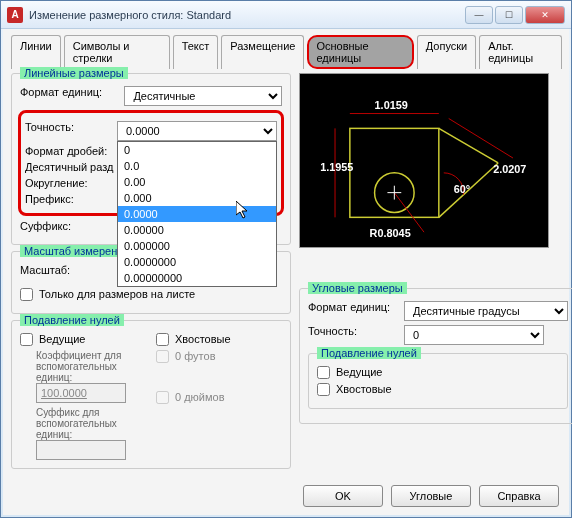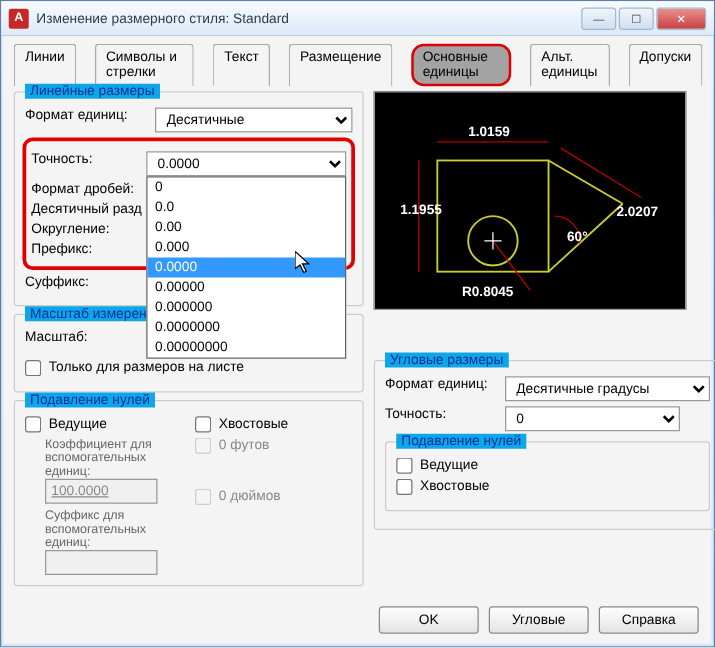--- a/index.html
+++ b/index.html
@@ -5,29 +5,29 @@
 *{box-sizing:border-box;margin:0;padding:0;font-family:Tahoma,sans-serif;font-size:11px}
 body{background:#fff}
 .window{width:572px;height:518px;border:1px solid #5a7ea8;background:linear-gradient(#eaf3fb,#d7e7f5);position:relative}
 .titlebar{height:28px;background:linear-gradient(#f7fbff,#dde9f7);display:flex;align-items:center;padding:0 6px;border-bottom:1px solid #b8cde2}
 .app-icon{width:16px;height:16px;background:#c62828;border-radius:2px;margin-right:6px;display:flex;align-items:center;justify-content:center;color:#fff;font-weight:bold;font-size:10px}
 .title{color:#2b3d52;flex:1}
 .winbtns{display:flex;gap:2px}
 .winbtn{width:28px;height:18px;background:linear-gradient(#f0f5fb,#d0dff0);border:1px solid #a0b8d0;border-radius:3px;display:flex;align-items:center;justify-content:center;font-size:9px;color:#444}
 .winbtn.close{background:linear-gradient(#e89090,#c84040);color:#fff;width:40px}
 .content{position:absolute;top:28px;left:2px;right:2px;bottom:2px;background:#f4f4f4;padding:6px 8px 8px}
-.tabs{display:flex;gap:16px;margin-bottom:4px}
+.tabs{display:flex;gap:4px;margin-bottom:4px}
 .tab{padding:4px 8px;background:#f4f4f4;border:1px solid #aaa;border-bottom:none;border-radius:3px 3px 0 0;cursor:pointer;margin-right:-1px;position:relative}
 .tab.active{background:#a3a3a3;z-index:2}
 .tab.hl{border:2px solid #e00000;border-radius:10px;padding:3px 7px}
 .body{background:#f4f4f4;display:flex;gap:8px}
 .left{width:280px}
 .right{flex:1}
 .group{border:1px solid #ccc;border-radius:3px;padding:8px 8px 8px;margin-bottom:6px;position:relative}
-.group-title{position:absolute;top:-7px;left:8px;background:#0ea5e9;padding:0 4px;color:#003399}
+.group-title{position:absolute;top:-7px;left:8px;background:#86efac;padding:0 4px;color:#003399}
 .row{display:flex;align-items:flex-start;margin:4px 0;gap:6px}
 .lbl{width:100px;color:#000}
 select,input[type=text]{height:20px;border:1px solid #999;background:#fff;padding:0 4px;font-size:11px}
 .sel-full{width:160px}
 .sel-precision{width:160px}
 .sel-precision-wrap{position:relative}
 .dropdown{position:absolute;top:20px;left:0;width:160px;background:#fff;border:1px solid #666;z-index:10}
 .dd-item{padding:2px 6px;cursor:pointer}
 .dd-item.sel{background:#3399ff;color:#fff}
 .redbox{border:3px solid #e00000;border-radius:8px;padding:4px;margin:2px -2px}
@@ -53,22 +53,22 @@
     </div>
   </div>
 
   <div class="content">
     <div class="tabs">
       <div class="tab">Линии</div>
       <div class="tab">Символы и стрелки</div>
       <div class="tab">Текст</div>
       <div class="tab">Размещение</div>
       <div class="tab active hl">Основные единицы</div>
+      <div class="tab">Допуски</div>
       <div class="tab">Альт. единицы</div>
-      <div class="tab">Допуски</div>
     </div>
 
     <div class="body">
       <div class="left">
         <div class="group">
           <div class="group-title">Линейные размеры</div>
           <div class="row">
             <span class="lbl">Формат единиц:</span>
             <select class="sel-full"><option>Десятичные</option></select>
           </div>

